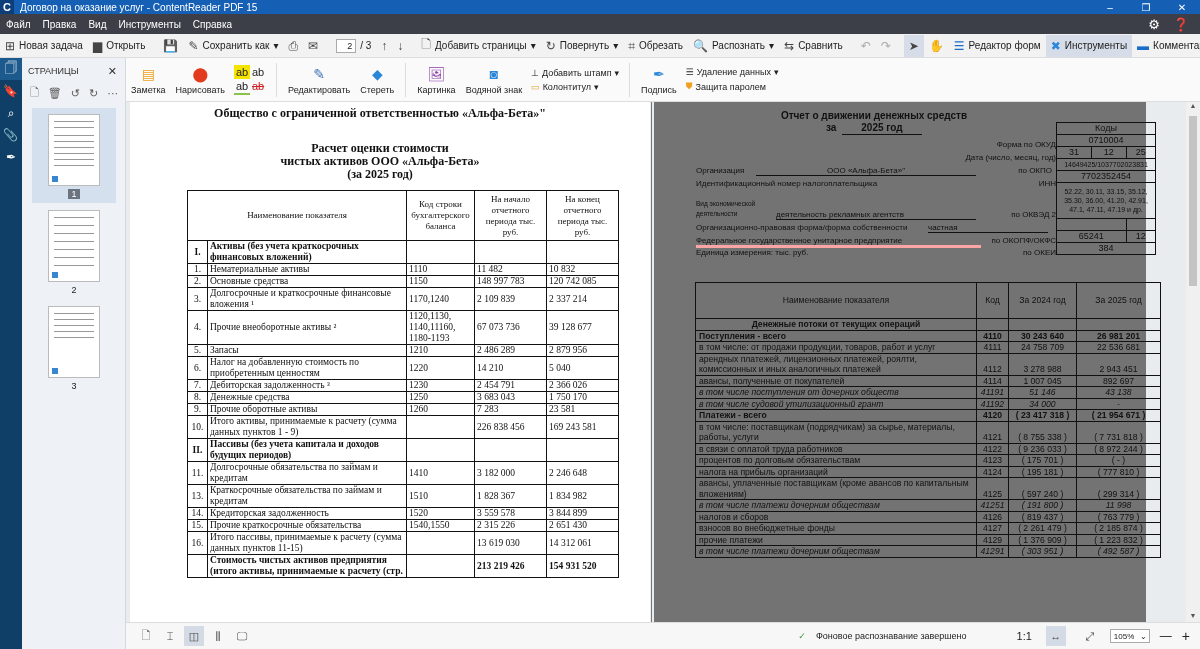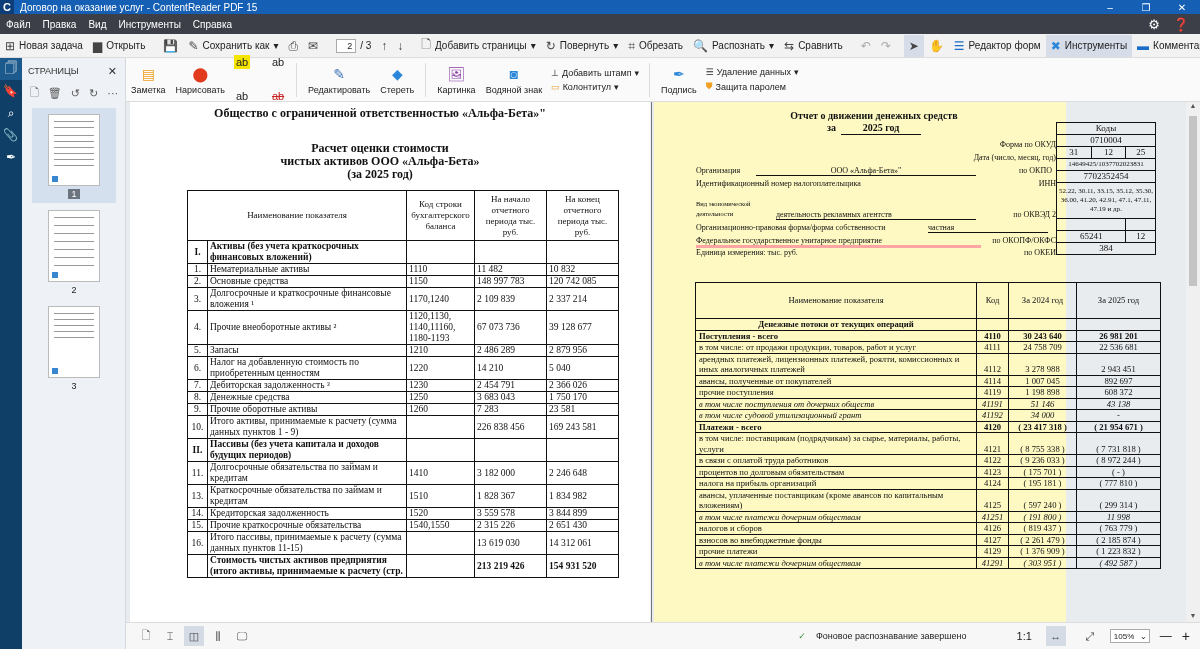--- a/index.html
+++ b/index.html
@@ -31,26 +31,26 @@
 .thumb{width:52px;height:72px;background:#fff;border:1px solid #bbb;position:relative;margin-top:6px}
 .thumb .ln{position:absolute;left:5px;right:5px;height:1px;background:#999}
 .thumb .cp{position:absolute;left:2px;bottom:2px;width:8px;height:8px;background:#3a85d0;border:1px solid #fff}
 .thumb-num{font-size:9px;margin:3px 0 4px}
 .thumb-wrap.sel .thumb-num{background:#6c7480;color:#fff;padding:0 3px}
 .ribbon{position:absolute;left:126px;top:58px;width:1074px;height:44px;background:#fafafa;border-bottom:1px solid #ddd;display:flex;align-items:center;font-size:9px}
 .rb{display:flex;flex-direction:column;align-items:center;justify-content:center;padding:0 5px;height:44px;gap:2px}
 .rb .big{width:20px;height:18px;display:flex;align-items:center;justify-content:center;font-size:14px}
 .rsmall{display:flex;flex-direction:column;justify-content:center;gap:4px;padding:0 4px}
 .rsmall .row{display:flex;align-items:center;gap:3px;font-size:9px}
-.absq{display:grid;grid-template-columns:16px 16px;gap:20px;padding:0 4px}
+.absq{display:grid;grid-template-columns:16px 16px;gap:0;padding:0 4px}
 .absq span{font-size:11px;text-align:center;line-height:14px}
 .rsep{width:1px;height:34px;background:#ddd;margin:0 6px}
 .docarea{position:absolute;left:126px;top:102px;width:1060px;height:520px;background:#e9ecef;overflow:hidden}
 .page1{position:absolute;left:4px;top:0;width:520px;height:520px;background:#fff;font-family:"Liberation Serif",serif;color:#111}
-.page2{position:absolute;left:528px;top:0;width:412px;height:520px;background:#fef9c3;font-family:Liberation Serif, serif;color:#111}
+.page2{position:absolute;left:528px;top:0;width:492px;height:520px;background:#737373;font-family:Liberation Sans, sans-serif;color:#111}
 .divider{position:absolute;left:525px;top:0;width:1px;height:520px;background:#777}
 .p1-org{position:absolute;top:4px;left:0;width:500px;text-align:center;font-weight:bold;font-size:12px}
 .p1-title{position:absolute;top:40px;left:0;width:500px;text-align:center;font-weight:bold;font-size:12px;line-height:13px}
 table{border-collapse:collapse}
 .t1{position:absolute;left:57px;top:88px;width:432px;font-size:9.5px}
 .t1 td,.t1 th{border:1.5px solid #111;padding:0 2px;line-height:11px;vertical-align:middle}
 .t1 th{font-weight:normal;text-align:center;font-size:9px}
 .t1 td.n{text-align:center;width:20px}
 .t1 td.c,.t1 td.v{}
 .t1 .b{font-weight:bold}
@@ -554,26 +554,20 @@
             <td class="v">3 278 988</td>
             <td class="v">2 943 451</td>
           </tr>
           <tr>
             <td class="">авансы, полученные от покупателей</td>
             <td class="k">4114</td>
             <td class="v">1 007 045</td>
             <td class="v">892 697</td>
           </tr>
           <tr>
-            <td class="">прочие поступления</td>
-            <td class="k">4119</td>
-            <td class="v">1 198 898</td>
-            <td class="v">608 372</td>
-          </tr>
-          <tr>
             <td class="i">в том числе поступления от дочерних обществ</td>
             <td class="k i">41191</td>
             <td class="v i">51 146</td>
             <td class="v i">43 138</td>
           </tr>
           <tr>
             <td class="i">в том числе судовой утилизационный грант</td>
             <td class="k i">41192</td>
             <td class="v i">34 000</td>
             <td class="v i">-</td>

